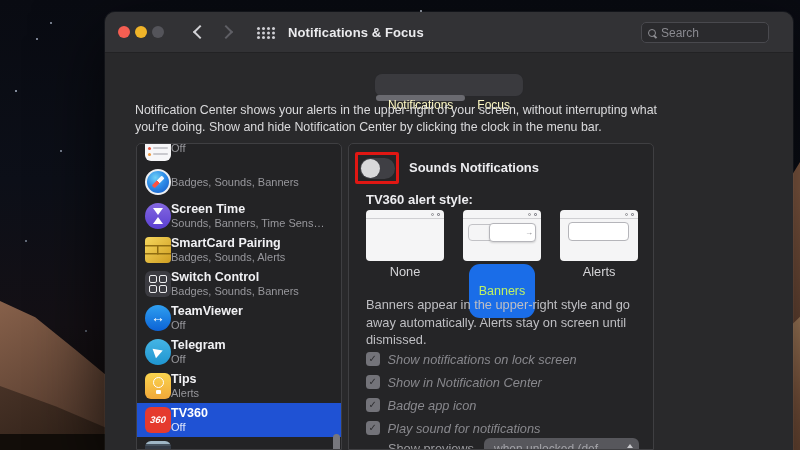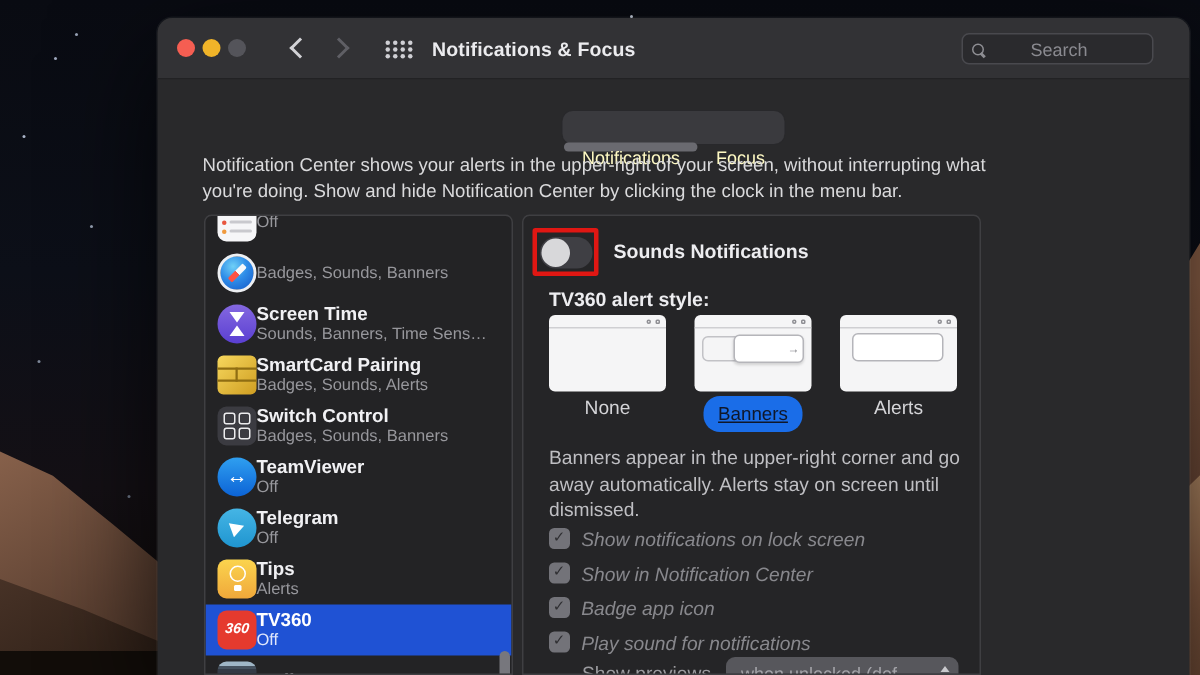--- a/index.html
+++ b/index.html
@@ -50,21 +50,21 @@
   .grid-ic { position:absolute; left:152px; top:15px; width:3px; height:3px; background:#cfcfd4; border-radius:50%;
     box-shadow:5px 0 0 #cfcfd4,10px 0 0 #cfcfd4,15px 0 0 #cfcfd4,
       0 4.5px 0 #cfcfd4,5px 4.5px 0 #cfcfd4,10px 4.5px 0 #cfcfd4,15px 4.5px 0 #cfcfd4,
       0 9px 0 #cfcfd4,5px 9px 0 #cfcfd4,10px 9px 0 #cfcfd4,15px 9px 0 #cfcfd4; }
   .win-title { position:absolute; left:183px; top:13px; font-size:13px; font-weight:bold; color:#ebebee; letter-spacing:.1px; }
   .searchbox { position:absolute; right:24px; top:10px; width:128px; height:21px; background:#2a2a2d;
     border:1px solid #49494e; border-radius:5px; display:flex; align-items:center; padding:0 6px; gap:5px; }
   .mag { position:relative; width:8px; height:8px; flex:none; }
   .mag::before { content:""; position:absolute; left:0; top:0; width:6px; height:6px; border:1.4px solid #8e8e93; border-radius:50%; }
   .mag::after { content:""; position:absolute; left:6px; top:6px; width:1.5px; height:3.5px; background:#8e8e93; transform:rotate(-45deg); }
-  .searchbox input { flex:1; background:transparent; border:none; outline:none; color:#c8c8cc; font-size:12px; font-family:inherit; width:80px;margin-left:26px; }
+  .searchbox input { flex:1; background:transparent; border:none; outline:none; color:#c8c8cc; font-size:12px; font-family:inherit; width:80px; }
   .searchbox input::placeholder { color:#8a8a90; }
 
   
   .tabs { position:absolute; top:62px; left:50%; transform:translateX(-50%); display:flex;
     background:#3a3a3e; border-radius:7px; padding:1px; box-shadow:0 0 0 .5px #29292c; height:22px; }
   .tab { font-size:12px; color:#fef9c3; padding:3px 12px; border-radius:6px; white-space:nowrap;margin-top:20px; }
   .tab.selected { background:#6a6a70; }
 
   
   .intro { position:absolute; top:90px; left:30px; color:#dadadc; font-size:12.4px; line-height:17px; }
@@ -130,21 +130,21 @@
   .tb-ic { position:absolute; top:2.5px; right:4px; display:flex; gap:2.5px; }
   .tb-ic i { width:3.5px; height:3.5px; border:1px solid #8f8f94; }
   .tb-ic i.round { border-radius:50%; }
   .tb-ic i.sq { border-radius:1px; }
   .banner-pill { position:absolute; top:14px; left:5px; width:67px; height:17px; border:1px solid #c2c2c6; border-radius:4px; }
   .banner-inner { position:absolute; top:13px; left:26px; width:47px; height:19px; background:#fff; border:1px solid #b5b5ba; border-radius:4px; box-shadow:0 1px 2px rgba(0,0,0,.15); }
   .banner-arrow { position:absolute; top:18px; right:8px; font-size:8px; color:#7d7d82; }
   .alert-inner { position:absolute; top:12px; left:8px; width:61px; height:19px; background:#fff; border:1px solid #b5b5ba; border-radius:4px; }
   .style-names { position:absolute; left:17px; top:120px; display:flex; gap:19px; }
   .style-names .cell { width:78px; text-align:center; font-size:12.8px; color:#d4d4d7; }
-  .style-names .pill { display:inline-block; background:#1a6de8; color:#0f172a; border-radius:11px; padding:5px 10px; font-size:12.5px;text-decoration:underline; }
+  .style-names .pill { display:inline-block; background:#1a6de8; color:#bef264; border-radius:11px; padding:20px 10px; font-size:12.5px; }
   .style-desc { position:absolute; left:17px; top:152px; font-size:12.8px; line-height:17.5px; color:#bfbfc3; }
   .style-desc div { white-space:nowrap; }
   .checks { position:absolute; left:17px; top:208px; }
   .checkrow { display:flex; align-items:center; gap:8px; height:14px; margin-bottom:9px; }
   .cbx { width:13.5px; height:13.5px; border-radius:3.5px; background:#737379; color:#2e2e31; font-size:10px; font-weight:bold;
     line-height:13.5px; text-align:center; flex:none; }
   .checkrow label { font-size:12.8px; color:#88888d; white-space:nowrap;font-style:italic; }
   .previews { position:absolute; left:0; top:294px; width:100%; display:flex; align-items:center; }
   .previews .lbl { width:125px; text-align:right; font-size:12.8px; color:#9b9b9f; }
   .dropdown { margin-left:10px; width:155px; height:21px; background:#57575c; border-radius:6px;
@@ -323,21 +323,21 @@
       </div>
     </div>
 
     <div class="style-names">
       <div class="cell"><span>None</span></div>
       <div class="cell"><span class="pill">Banners</span></div>
       <div class="cell"><span>Alerts</span></div>
     </div>
 
     <div class="style-desc">
-      <div>Banners appear in the upper-right corner and go</div>
+      <div>Banners appear in the upper-right style and go</div>
       <div>away automatically. Alerts stay on screen until</div>
       <div>dismissed.</div>
     </div>
 
     <div class="checks">
       <div class="checkrow">
         <span class="cbx">✓</span>
         <label>Show notifications on lock screen</label>
       </div>
       <div class="checkrow">

